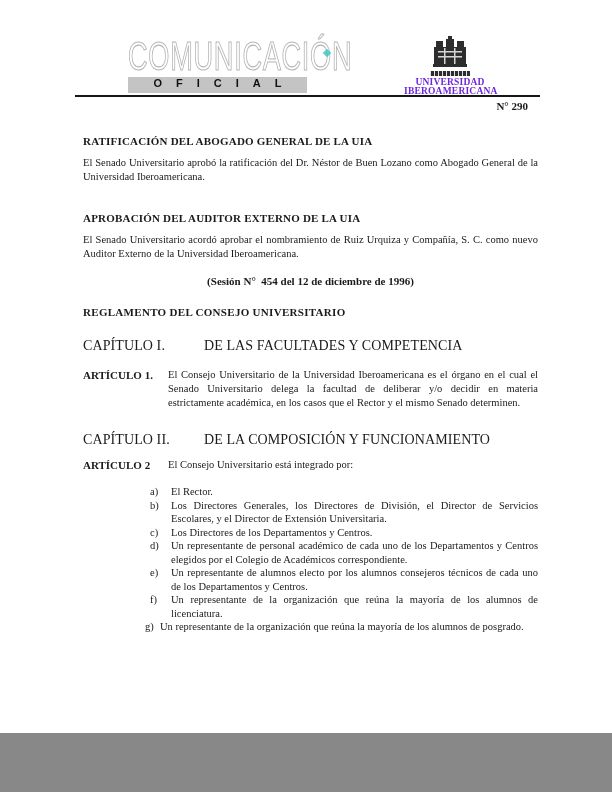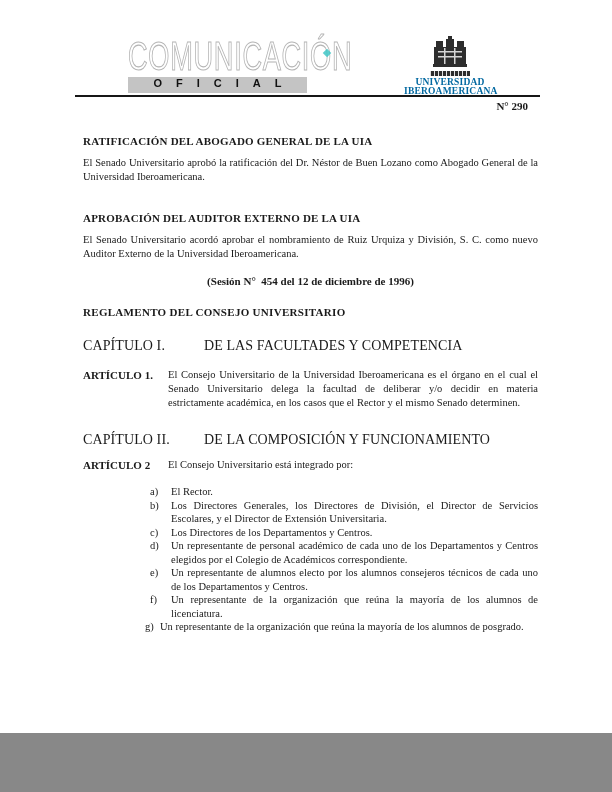--- a/index.html
+++ b/index.html
@@ -38,21 +38,21 @@
     background:#c4c4c4;
     display:flex;align-items:flex-start;justify-content:center;
     font-family:"Liberation Sans", sans-serif;
     font-size:11px;font-weight:bold;color:#111;
     letter-spacing:14px;
     padding-left:14px;box-sizing:border-box;
     white-space:nowrap;
   }
   .uni-logo{
     position:absolute;left:404px;top:36px;width:92px;
-    text-align:center;color:#0369a1;
+    text-align:center;color:#6d28d9;
   }
   .crest{display:block;margin:0 auto;}
   .crest-banner{
     width:40px;height:5px;margin:1px auto 2px;
     background:
       repeating-linear-gradient(90deg, rgba(255,255,255,.85) 0 1px, transparent 1px 4px),
       #2d2d2d;
   }
   .uni-line{
     font-family:"Liberation Serif", serif;
@@ -147,21 +147,21 @@
 
     <div class="issue">
       <div>N° 290</div>
     </div>
 
 
     <div class="sec-heading">RATIFICACIÓN DEL ABOGADO GENERAL DE LA UIA</div>
     <div class="para">El Senado Universitario aprobó la ratificación del Dr. Néstor de Buen Lozano como Abogado General de la Universidad Iberoamericana.</div>
 
     <div class="sec-heading second">APROBACIÓN DEL AUDITOR EXTERNO DE LA UIA</div>
-    <div class="para">El Senado Universitario acordó aprobar el nombramiento de Ruiz Urquiza y División, S. C. como nuevo Auditor Externo de la Universidad Iberoamericana.</div>
+    <div class="para">El Senado Universitario acordó aprobar el nombramiento de Ruiz Urquiza y Compañía, S. C. como nuevo Auditor Externo de la Universidad Iberoamericana.</div>
 
     <div class="session-note">(Sesión N°&nbsp; 454 del 12 de diciembre de 1996)</div>
 
     <div class="regl-title">REGLAMENTO DEL CONSEJO UNIVERSITARIO</div>
 
     <div class="chapter">
       <span class="chapter-label">CAPÍTULO I.</span>
       <span>DE LAS FACULTADES Y COMPETENCIA</span>
     </div>
 

